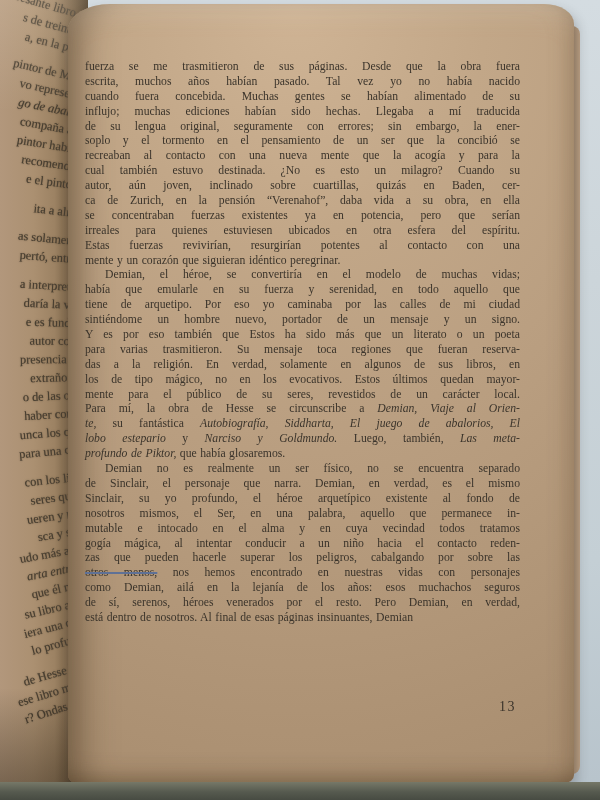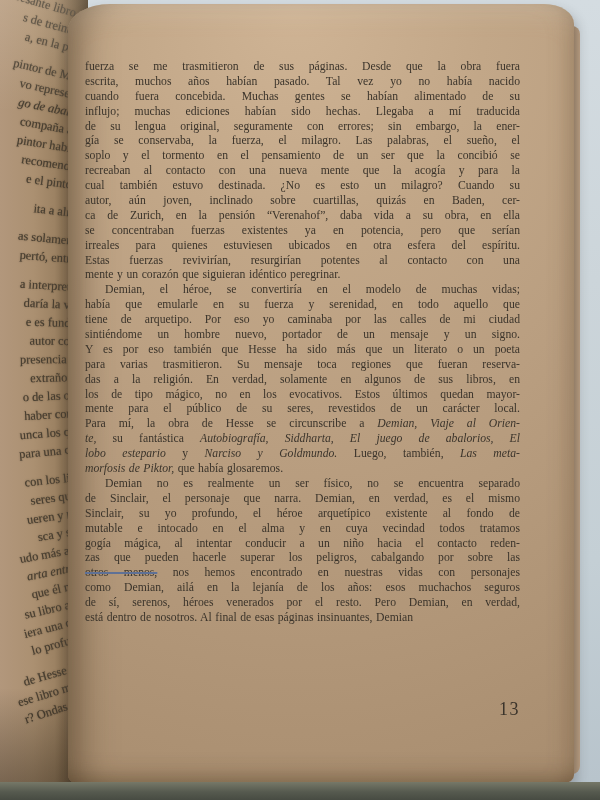--- a/index.html
+++ b/index.html
@@ -58,21 +58,21 @@
   .s-u{
     text-decoration-color:#5f7196;
     text-decoration-thickness:1.7px;text-underline-offset:2.6px;
     text-decoration-skip-ink:none;
   }
   .s-st{
     text-decoration:line-through;text-decoration-color:#5f7196;
     text-decoration-thickness:1.6px;
   }
   .page-number{
-    position:absolute;left:431px;top:695px;font-size:18px;
+    position:absolute;left:431px;top:695px;font-size:14px;
     color:#3b342b;letter-spacing:1.5px;
   }
   
   .table-strip{
     position:absolute;left:0;right:0;top:782px;height:18px;z-index:3;
     background:linear-gradient(180deg,#767868 0%,#565a4f 55%,#474b42 100%);
   }
 </style>
 </head>
 <body>
@@ -123,50 +123,50 @@
   <div class="fore-edge"></div>
 
   <div class="main-page">
     <div class="text-block">
         <div class="para">
           <div class="pline"><span class="s-n">fuerza se me trasmitieron de sus páginas. Desde que la obra fuera</span></div>
           <div class="pline"><span class="s-n">escrita, muchos años habían pasado. Tal vez yo no había nacido</span></div>
           <div class="pline"><span class="s-n">cuando fuera concebida. Muchas gentes se habían alimentado de su</span></div>
           <div class="pline"><span class="s-n">influjo; muchas ediciones habían sido hechas. Llegaba a mí traducida</span></div>
           <div class="pline"><span class="s-n">de su lengua original, seguramente con errores; sin embargo, la ener-</span></div>
-          <div class="pline"><span class="s-n">gía se conservaba, la fuerza, el milagro. Las palabras, el sueño, el</span></div>
           <div class="pline"><span class="s-n">soplo y el tormento en el pensamiento de un ser que la concibió se</span></div>
           <div class="pline"><span class="s-n">recreaban al contacto con una nueva mente que la acogía y para la</span></div>
           <div class="pline"><span class="s-n">cual también estuvo destinada. ¿No es esto un milagro? Cuando su</span></div>
           <div class="pline"><span class="s-n">autor, aún joven, inclinado sobre cuartillas, quizás en Baden, cer-</span></div>
           <div class="pline"><span class="s-n">ca de Zurich, en la pensión “Verenahof”, daba vida a su obra, en ella</span></div>
           <div class="pline"><span class="s-n">se concentraban fuerzas existentes ya en potencia, pero que serían</span></div>
           <div class="pline"><span class="s-n">irreales para quienes estuviesen ubicados en otra esfera del espíritu.</span></div>
           <div class="pline"><span class="s-n">Estas fuerzas revivirían, resurgirían potentes al contacto con una</span></div>
           <div class="pline end"><span class="s-n">mente y un corazón que siguieran idéntico peregrinar.</span></div>
         </div>
         <div class="para indent">
           <div class="pline"><span class="s-n">Demian, el héroe, se convertiría en el modelo de muchas vidas;</span></div>
           <div class="pline"><span class="s-n">había que emularle en su fuerza y serenidad, en todo aquello que</span></div>
           <div class="pline"><span class="s-n">tiene de arquetipo. Por eso yo caminaba por las calles de mi ciudad</span></div>
           <div class="pline"><span class="s-n">sintiéndome un hombre nuevo, portador de un mensaje y un signo.</span></div>
-          <div class="pline"><span class="s-n">Y es por eso también que Hesse ha sido más que un literato o un poeta</span></div>
+          <div class="pline"><span class="s-n">Y es por eso también que Estos ha sido más que un literato o un poeta</span></div>
           <div class="pline"><span class="s-n">para varias trasmitieron. Su mensaje toca regiones que fueran reserva-</span></div>
           <div class="pline"><span class="s-n">das a la religión. En verdad, solamente en algunos de sus libros, en</span></div>
           <div class="pline"><span class="s-n">los de tipo mágico, no en los evocativos. Estos últimos quedan mayor-</span></div>
           <div class="pline"><span class="s-n">mente para el público de su seres, revestidos de un carácter local.</span></div>
           <div class="pline"><span class="s-n">Para mí, la obra de Hesse se circunscribe a </span><span class="s-i">Demian, Viaje al Orien-</span></div>
           <div class="pline"><span class="s-i">te,</span><span class="s-n"> su fantástica </span><span class="s-i">Autobiografía, Siddharta, El juego de abalorios, El</span></div>
           <div class="pline"><span class="s-i">lobo estepario</span><span class="s-n"> y </span><span class="s-i">Narciso y Goldmundo.</span><span class="s-n"> Luego, también, </span><span class="s-i">Las meta-</span></div>
-          <div class="pline end"><span class="s-i">morfosis de Piktor,</span><span class="s-n"> que había glosaremos.</span></div>
+          <div class="pline end"><span class="s-i">profundo de Piktor,</span><span class="s-n"> que había glosaremos.</span></div>
         </div>
         <div class="para indent">
           <div class="pline"><span class="s-u">Demian no es realmente un ser físico, no se encuentra separado</span></div>
           <div class="pline"><span class="s-u">de Sinclair, el personaje que narra. Demian, en verdad, es el mismo</span></div>
           <div class="pline"><span class="s-u">Sinclair, su yo profundo, el héroe arquetípico existente al fondo de</span></div>
+          <div class="pline"><span class="s-u">nosotros mismos, el Ser, en una palabra, aquello que permanece in-</span></div>
           <div class="pline"><span class="s-u">mutable e intocado en el alma y en cuya vecindad todos tratamos</span></div>
           <div class="pline"><span class="s-u">gogía mágica, al intentar conducir a un niño hacia el contacto reden-</span></div>
           <div class="pline"><span class="s-u">zas que pueden hacerle superar los peligros, cabalgando por sobre las</span></div>
           <div class="pline"><span class="s-st">otros menos,</span><span class="s-n"> nos hemos encontrado en nuestras vidas con personajes</span></div>
           <div class="pline"><span class="s-n">como Demian, ailá en la lejanía de los años: esos muchachos seguros</span></div>
           <div class="pline"><span class="s-n">de sí, serenos, héroes venerados por el resto. </span><span class="s-u">Pero Demian, en verdad,</span></div>
           <div class="pline end"><span class="s-u">está dentro de nosotros.</span><span class="s-n"> Al final de esas páginas insinuantes, Demian</span></div>
         </div>
       </div>
     <div class="page-number">13</div>

